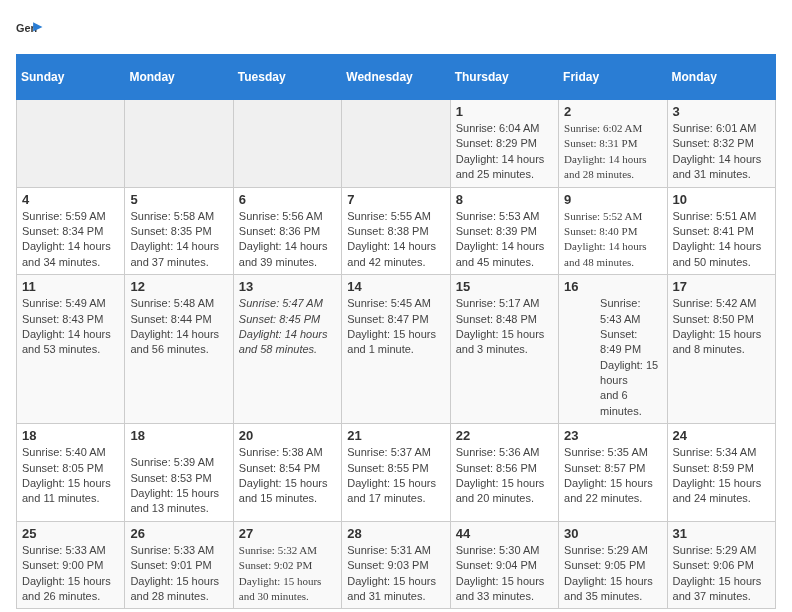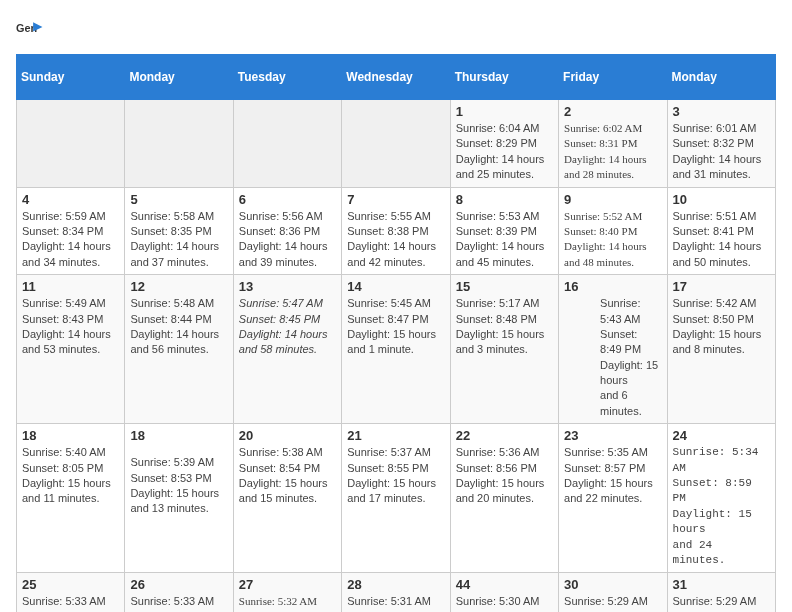--- a/index.html
+++ b/index.html
@@ -285,21 +285,21 @@
         </td>
         <td>
           <span class="day-num">23</span>
           <div class="day-info" style="white-space: pre-line;">Sunrise: 5:35 AM
 Sunset: 8:57 PM
 Daylight: 15 hours
 and 22 minutes.</div>
         </td>
         <td>
           <span class="day-num">24</span>
-          <div class="day-info" style="white-space: pre-line; font-family: Liberation Mono, monospace;">Sunrise: 5:34 AM
+          <div class="day-info" style="white-space: pre-line;">Sunrise: 5:34 AM
 Sunset: 8:59 PM
 Daylight: 15 hours
 and 24 minutes.</div>
         </td>
       </tr>
       <tr>
         <td>
           <span class="day-num">25</span>
           <div class="day-info" style="white-space: pre-line;">Sunrise: 5:33 AM
 Sunset: 9:00 PM

